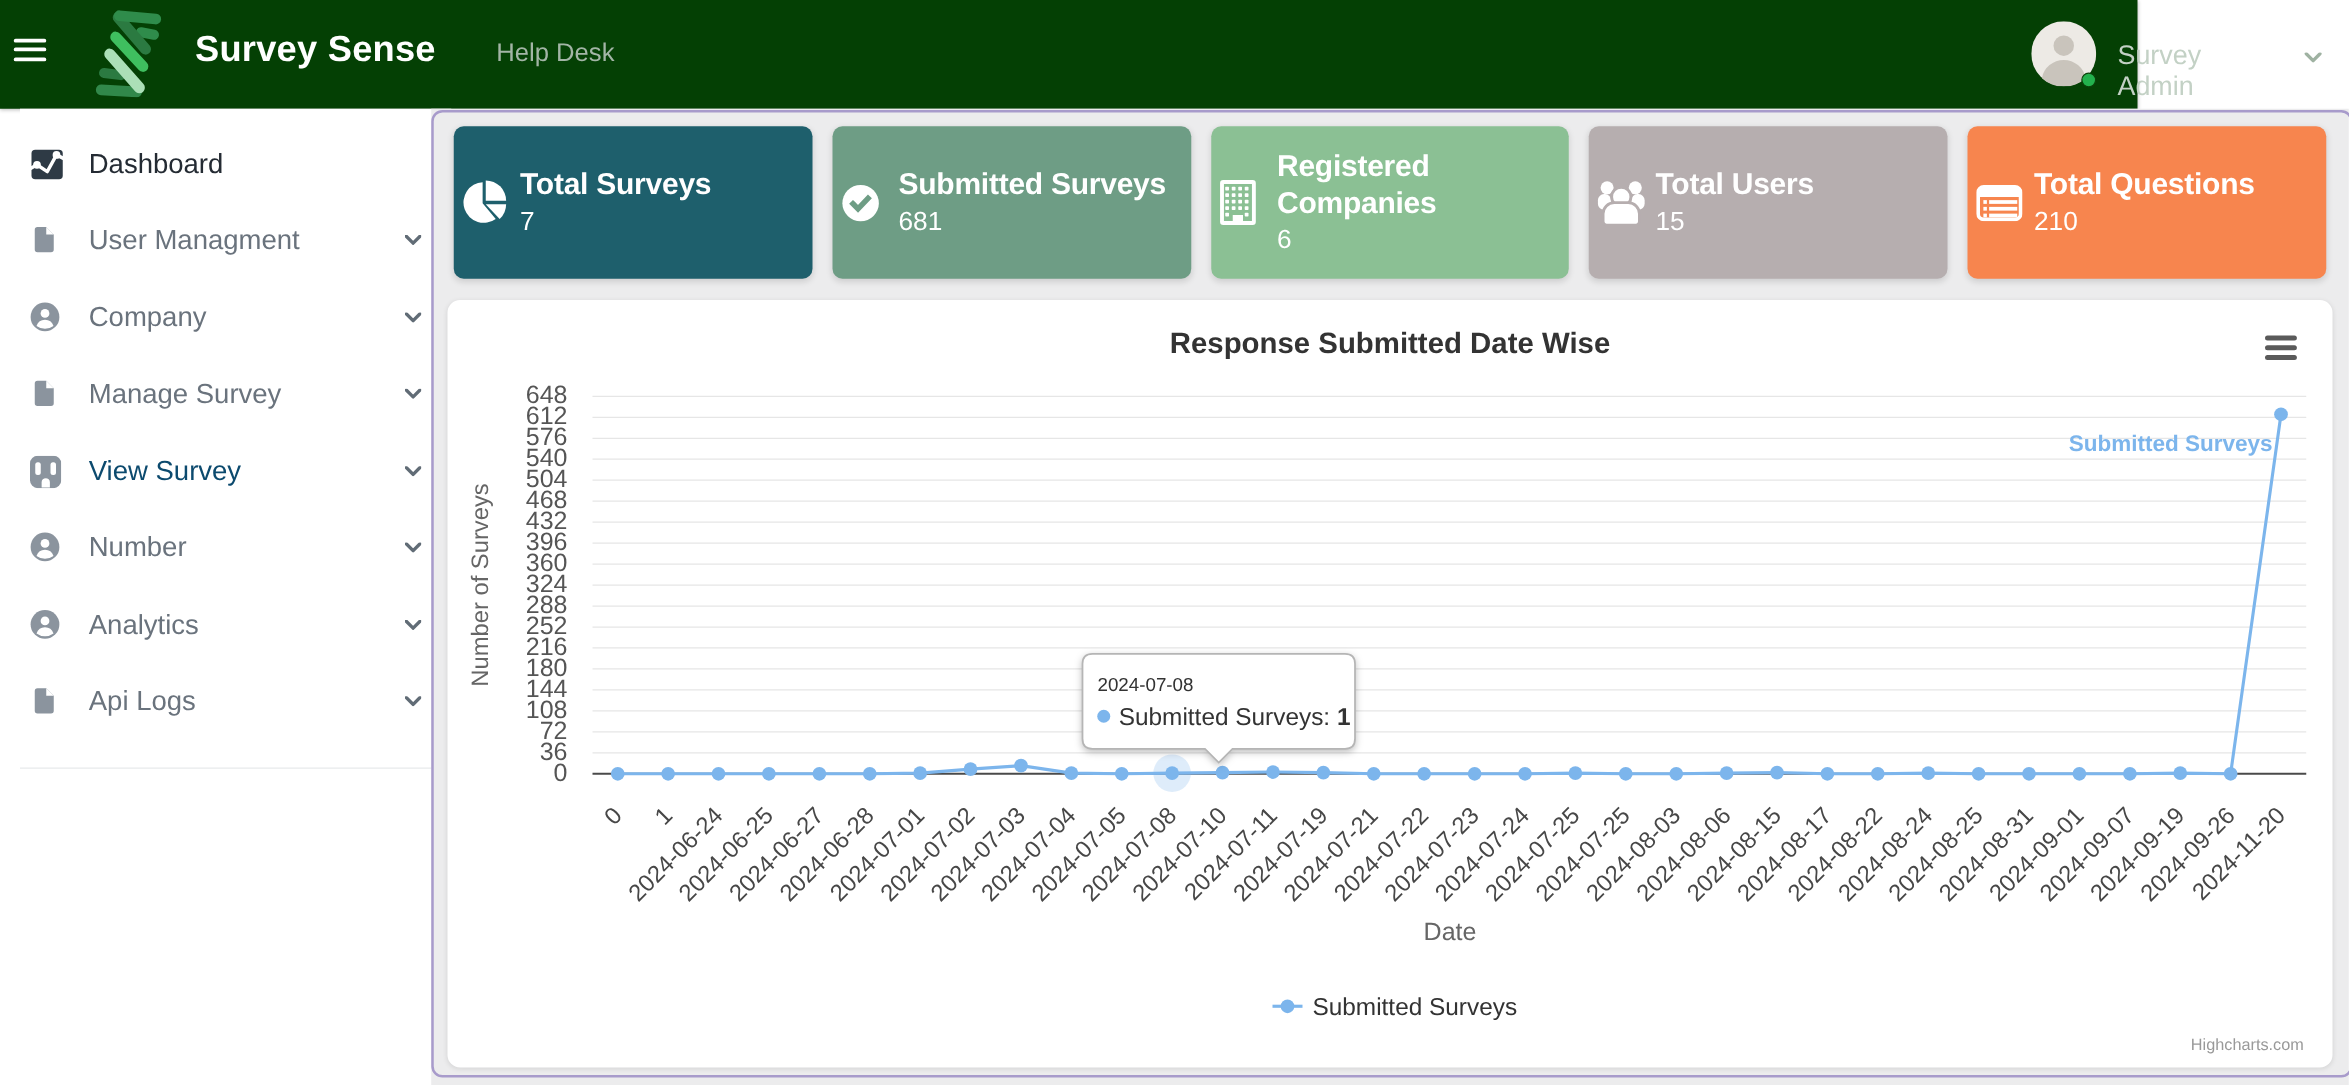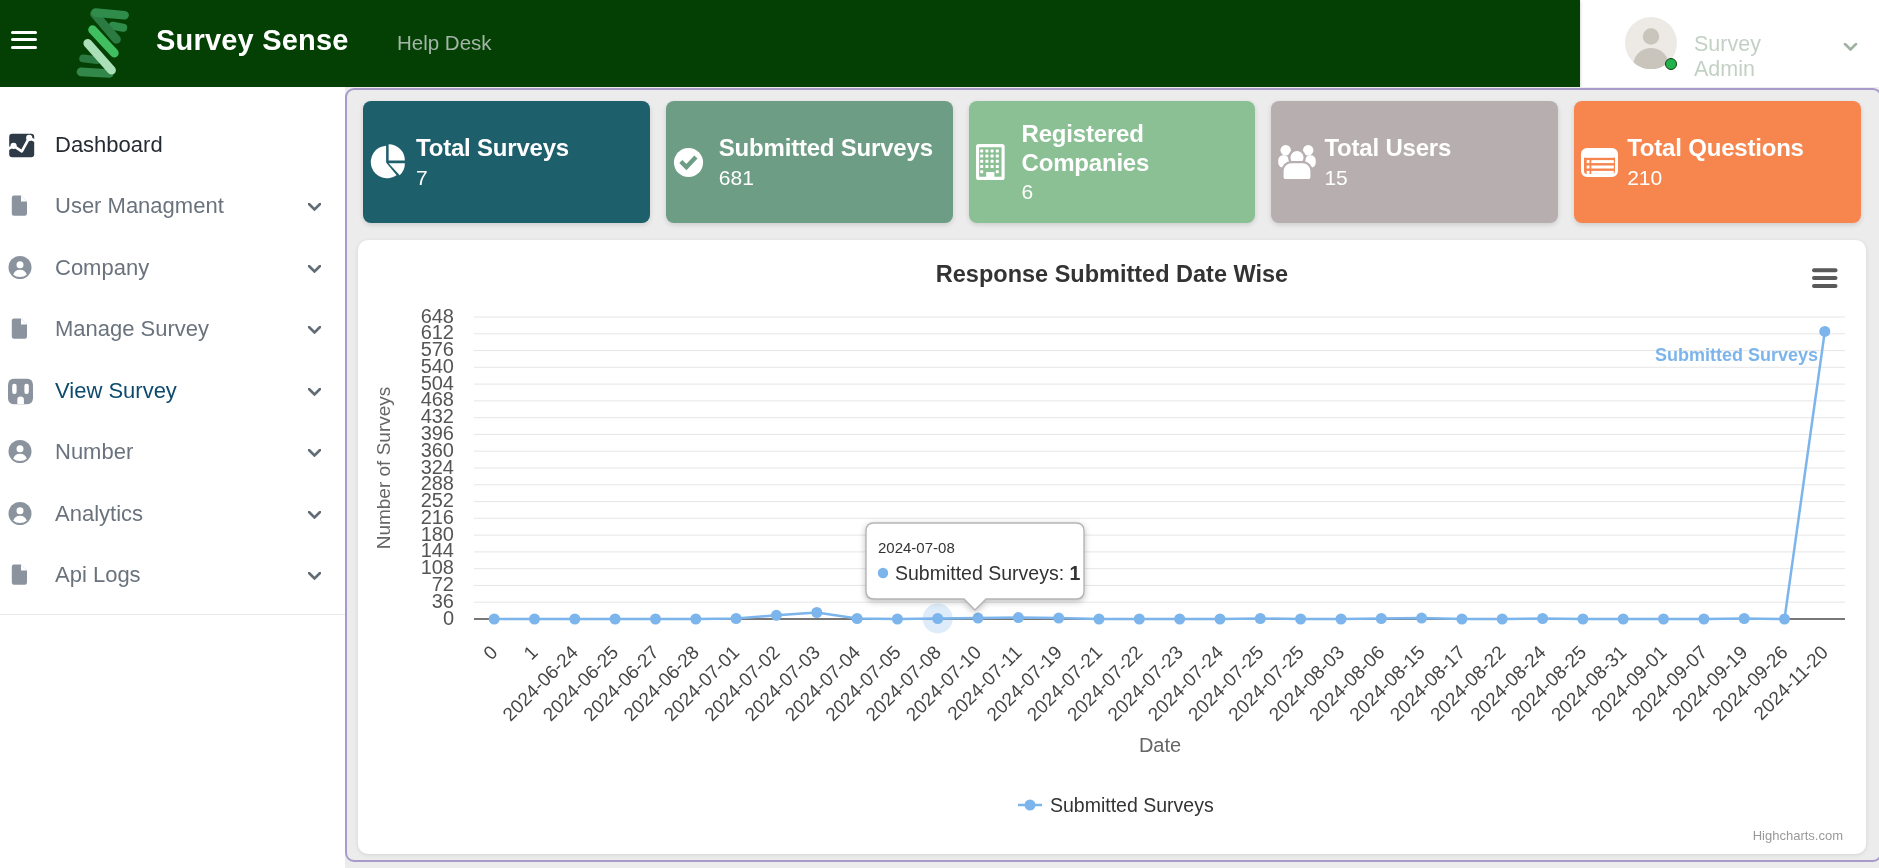--- a/index.html
+++ b/index.html
@@ -1,25 +1,25 @@
 <!DOCTYPE html>
 <html><head><meta charset="utf-8"><style>
 * { margin:0; padding:0; box-sizing:border-box; }
 body { width:1879px; height:868px; font-family:"Liberation Sans",sans-serif; background:#fff; overflow:hidden; }
-.nav { position:absolute; left:0; top:0; width:1580px; height:87px; background:#044004; box-shadow:0 1px 3px rgba(0,0,0,0.25); }
+.nav { position:absolute; left:0; top:0; width:1710px; height:87px; background:#044004; box-shadow:0 1px 3px rgba(0,0,0,0.25); }
 .burger { position:absolute; left:11px; top:31px; width:26px; height:19px; }
 .burger div { height:2.7px; background:#fff; margin-bottom:4.8px; border-radius:1.5px; }
 .logo { position:absolute; left:76px; top:8px; }
 .brand { position:absolute; left:156px; top:24px; font-size:29px; font-weight:bold; color:#fff; letter-spacing:0.2px; }
 .help { position:absolute; left:397px; top:30.5px; font-size:20.5px; color:#a3b5a6; }
 .avatar { position:absolute; left:1625px; top:17px; }
 .avdot { position:absolute; left:1665px; top:58px; width:12px; height:12px; border-radius:50%; background:#23b14d; border:1.8px solid #0a430a; }
 .uname { position:absolute; left:1694px; top:32px; font-size:21.5px; color:#c3d1c5; }
 .uchev { position:absolute; left:1843px; top:37px; }
-.sidebar { position:absolute; left:0; top:87px; width:345px; height:781px; background:#fff; padding-top:27px; }
+.sidebar { position:absolute; left:16px; top:87px; width:345px; height:781px; background:#fff; padding-top:13px; }
 .mitem { position:relative; height:61.5px; display:flex; align-items:center; }
 .mico { position:absolute; left:8px; top:50%; transform:translateY(-50%); width:25px; height:25px; }
 .mlabel { position:absolute; left:55px; font-size:22px; }
 .mchev { position:absolute; left:308px; top:50%; transform:translateY(-50%); }
 .sdivider { position:absolute; left:0; top:527px; width:345px; height:1px; background:#e8eaec; }
 .main { position:absolute; left:345px; top:87px; width:1534px; height:781px; background:#ececed; }
 .mborder { position:absolute; left:0px; top:1px; width:1537px; height:774px; border:2px solid #a89bcb; border-radius:9px; }
 .cardrow { position:absolute; left:18px; top:14px; width:1498px; display:flex; gap:16px; }
 .scard { flex:1; height:122px; border-radius:8px; display:flex; align-items:center; color:#fff; box-shadow:0 2px 5px rgba(0,0,0,0.13); }
 .cico { margin-left:7px; flex:0 0 auto; width:38px; display:flex; justify-content:flex-start; }

